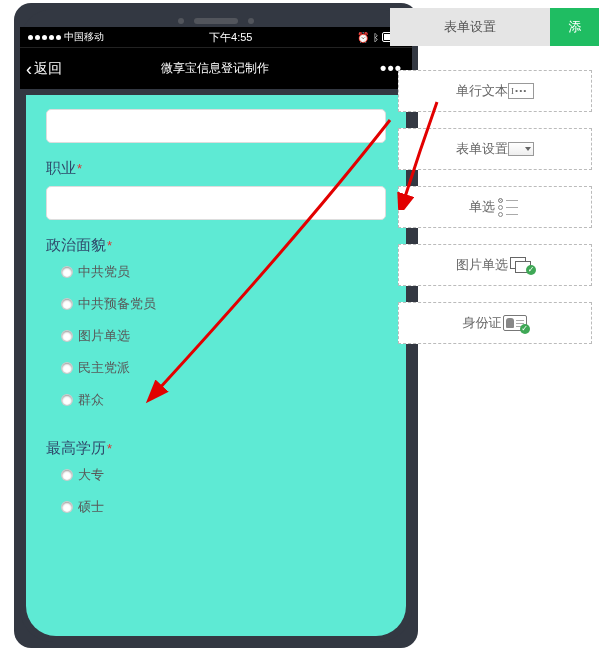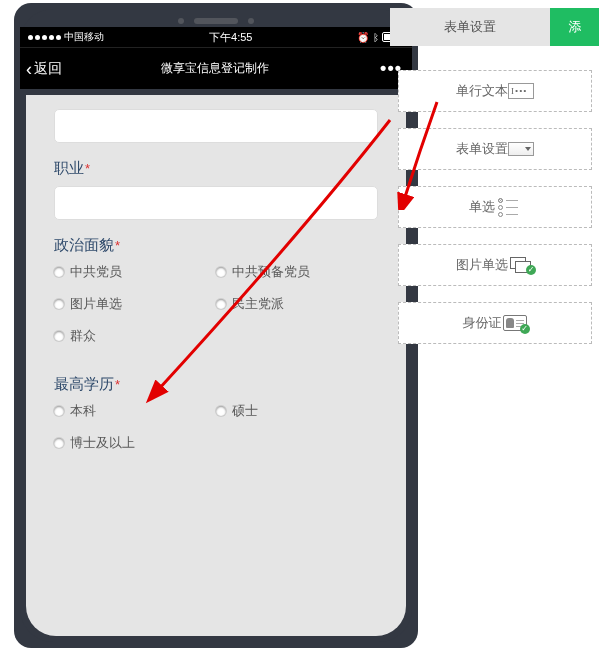--- a/index.html
+++ b/index.html
@@ -25,27 +25,27 @@
 .alarm-icon, .bt-icon { font-size: 10px; }
 
 
 .nav-bar { height: 42px; background: #000; color: #fff; display: flex; align-items: center; padding: 0 6px; border-top: 1px solid #222;}
 .nav-back { font-size: 14px; display: flex; align-items: center; gap: 2px; }
 .nav-back .chev { font-size: 18px; line-height: 1; }
 .nav-title { flex: 1; text-align: center; font-size: 12px; font-weight: 400; margin-left: -12px; }
 .nav-more { font-size: 18px; letter-spacing: 1px; font-weight: bold; padding-right: 4px;}
 
 
-.form-scroll { position: absolute; top: 86px; left: 6px; right: 6px; bottom: 6px; background: #e5e5e5; border-radius: 0 0 30px 30px; overflow: hidden; padding: 14px 28px 0; }
+.form-scroll { position: absolute; top: 86px; left: 6px; right: 6px; bottom: 6px; background: #5eead4; border-radius: 0 0 30px 30px; overflow: hidden; padding: 14px 20px 0; }
 .field { margin-bottom: 16px; }
 .field-label { font-size: 15px; color: #2f4a6b; margin-bottom: 8px; }
 .req { color: #d33; font-size: 13px; margin-left: 1px; }
 .text-input { width: 100%; height: 34px; border: 1px solid #ddd; border-radius: 5px; background: #fff; }
 .radio-row { display: flex; flex-wrap: wrap; }
-.radio-item { width: 50%; display: flex; align-items: center; gap: 6px; font-size: 13px; color: #585858; margin-bottom: 14px; }
+.radio-item { width: 50%; display: flex; align-items: center; gap: 6px; font-size: 13px; color: #585858; margin-bottom: 14px; margin-left: 16px; }
 .radio-dot { width: 10px; height: 10px; border-radius: 50%; background: #fff; box-shadow: inset 0 1px 2px rgba(0,0,0,0.4), 0 0 0 1px #ccc; flex-shrink: 0; }
 
 
 .right-panel { position: absolute; left: 390px; top: 8px; width: 210px; }
 .tabs { display: flex; height: 38px; }
 .tab-settings { flex: 1; background: #e5e5e5; color: #555; display: flex; align-items: center; justify-content: center; font-size: 13px; }
 .tab-add { width: 50px; background: #1fbd62; color: #fff; display: flex; align-items: center; justify-content: center; font-size: 13px; }
 .components { margin-top: 24px; padding: 0 8px; }
 .comp-card { border: 1px dashed #bbb; height: 42px; margin-bottom: 16px; display: flex; align-items: center; justify-content: center; padding: 0 12px; font-size: 13px; color: #666; background: #fff; }
 .comp-icon { width: 26px; height: 18px; display: flex; align-items: center; justify-content: center; }
@@ -155,29 +155,25 @@
         </div>
       </div>
 
       <div class="field">
         <div class="field-label">
           <span>最高学历</span><span class="req">*</span>
         </div>
         <div class="radio-row">
           <div class="radio-item">
               <span class="radio-dot"></span>
-              <span>本科</span>
+              <span>大专</span>
             </div>
           <div class="radio-item">
               <span class="radio-dot"></span>
               <span>硕士</span>
-            </div>
-          <div class="radio-item">
-              <span class="radio-dot"></span>
-              <span>博士及以上</span>
             </div>
         </div>
       </div>
 
 
     </div>
   </div>
 </div>
 
 <div class="right-panel">

